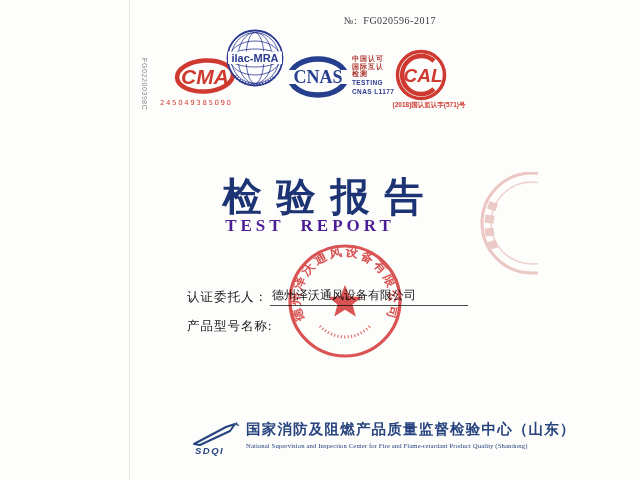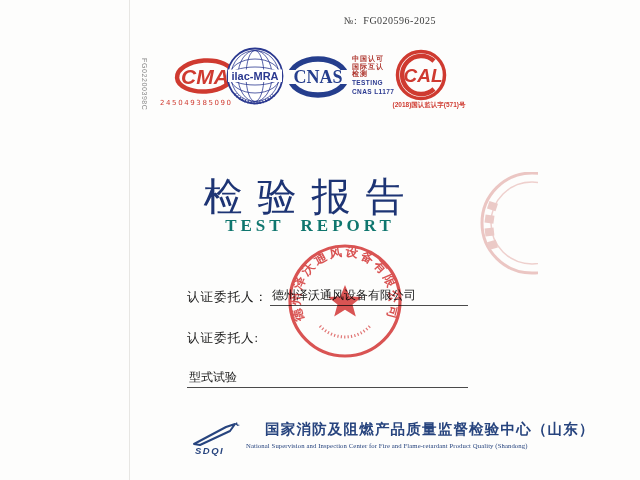--- a/index.html
+++ b/index.html
@@ -14,61 +14,61 @@
   .report-no .no-val{margin-left:6px;}
 
   .vcode{left:146px;top:50px;width:10px;height:60px;}
   .vcode span{display:inline-block;transform:rotate(90deg) translateY(-2px);
               transform-origin:0 0;font-size:7px;color:#8a8a8a;letter-spacing:.6px;
               white-space:nowrap;font-family:"Liberation Sans",sans-serif;}
 
   .cma{left:174px;top:54px;}
   .cma-num{left:160px;top:99px;font-size:7px;color:#cf3a30;letter-spacing:1.6px;
            font-family:"DejaVu Sans",sans-serif;}
-  .ilac{left:225px;top:46px;}
+  .ilac{left:225px;top:28px;}
   .cnas{left:287px;top:55px;text-decoration:underline;}
   .cnas-cap{left:352px;top:55px;line-height:7.6px;}
   .cnas-cap .cn{font-size:7px;font-weight:bold;color:#b03a32;letter-spacing:1px;display:block;}
   .cnas-cap .en{font-size:6.5px;font-weight:bold;color:#2b3990;letter-spacing:.4px;display:block;margin-top:1.5px;}
   .cal{left:394px;top:49px;}
   .cal-cap{left:384px;top:101px;font-size:6.5px;color:#cf3a30;font-weight:bold;width:90px;text-align:center;}
 
-  .title-cn{left:139px;top:170px;width:330px;text-align:center;
-            font-size:39px;font-weight:normal;color:#1d3474;letter-spacing:15px;
+  .title-cn{left:158px;top:170px;width:330px;text-align:center;
+            font-size:39px;font-weight:bold;color:#1d3474;letter-spacing:15px;
             text-indent:15px;font-family:"Liberation Sans",sans-serif;}
   .title-en{left:145px;top:216px;width:330px;text-align:center;
             font-family:"Liberation Serif",serif;font-weight:bold;
-            font-size:17px;color:#0f766e;letter-spacing:4px;word-spacing:8px;}
+            font-size:17px;color:#4c1d95;letter-spacing:4px;word-spacing:8px;}
 
   .fields{left:187px;top:290px;width:281px;}
-  .field-row{display:flex;align-items:flex-end;margin-bottom:25px;height:16px;}
+  .field-row{display:flex;align-items:flex-end;margin-bottom:13px;height:16px;}
   .field-label{font-family:"Liberation Serif",serif;font-size:12.5px;color:#1a1a1a;
                white-space:nowrap;letter-spacing:1px;padding-right:2px;}
   .field-value{flex:1;border-bottom:1px solid #4a4a4a;font-family:"Liberation Serif",serif;
                font-size:12px;color:#1a1a1a;white-space:nowrap;padding:0 0 1px 2px;}
 
   .stamp{left:284px;top:240px;mix-blend-mode:multiply;opacity:.92;}
   .ghost{left:464px;top:172px;opacity:.55;filter:blur(.7px);}
 
   .footer{left:156px;top:420px;width:340px;display:flex;align-items:flex-start;}
   .footer-logo{flex:0 0 auto;margin-right:6px;margin-top:2px;margin-left:36px;}
   .footer-cn{font-size:14.5px;font-weight:bold;color:#27447e;letter-spacing:1.2px;
-             font-family:"Liberation Sans",sans-serif;white-space:nowrap;margin-left:19px;}
+             font-family:"Liberation Sans",sans-serif;white-space:nowrap;}
   .footer-en{font-family:"Liberation Serif",serif;font-size:6.7px;color:#27447e;
              margin-top:3px;letter-spacing:.1px;white-space:nowrap;}
 </style>
 </head>
 <body>
 
 <div class="page">
 
   <div class="abs fold"></div>
 
   <div class="abs report-no">
-    <span>№:</span><span class="no-val">FG020596-2025</span>
+    <span>№:</span><span class="no-val">FG020596-2017</span>
   </div>
 
   <div class="abs vcode">
     <span>FG02200398C</span>
   </div>
 
   <div class="abs cma">
     <svg width="62" height="44" viewBox="0 0 62 44">
       <ellipse cx="31" cy="22" rx="28" ry="15.5" fill="none" stroke="#cf3a30" stroke-width="4.5" transform="rotate(-4 31 22)"></ellipse>
       <text x="31" y="30" text-anchor="middle" font-family="Liberation Sans, sans-serif" font-size="21" font-weight="bold" font-style="italic" fill="#cf3a30">CMA</text>
@@ -117,24 +117,23 @@
 
   <div class="abs title-cn">检验报告</div>
   <div class="abs title-en">TEST REPORT</div>
 
   <div class="abs fields">
     <div class="field-row">
       <span class="field-label">认证委托人：</span>
       <span class="field-value">德州泽沃通风设备有限公司</span>
     </div>
     <div class="field-row">
-      <span class="field-label">认证委托人:</span>
+      <span class="field-label">产品型号名称:</span>
     </div>
     <div class="field-row">
-      <span class="field-value">型式试验</span>
     </div>
   </div>
 
   <svg class="abs stamp" width="122" height="122" viewBox="0 0 122 122">
     <defs>
       <path id="arcTop" d="M 29.2,92.8 A 45,45 0 1 1 92.8,92.8" fill="none"></path>
       <path id="arcBot" d="M 36,86 A 34,34 0 0 0 86,86" fill="none"></path>
     </defs>
     <circle cx="61" cy="61" r="55" fill="none" stroke="#d84545" stroke-width="3.2"></circle>
     <text font-size="12.5" font-weight="bold" fill="#d84545" letter-spacing="2.5" font-family="Liberation Sans, sans-serif">

